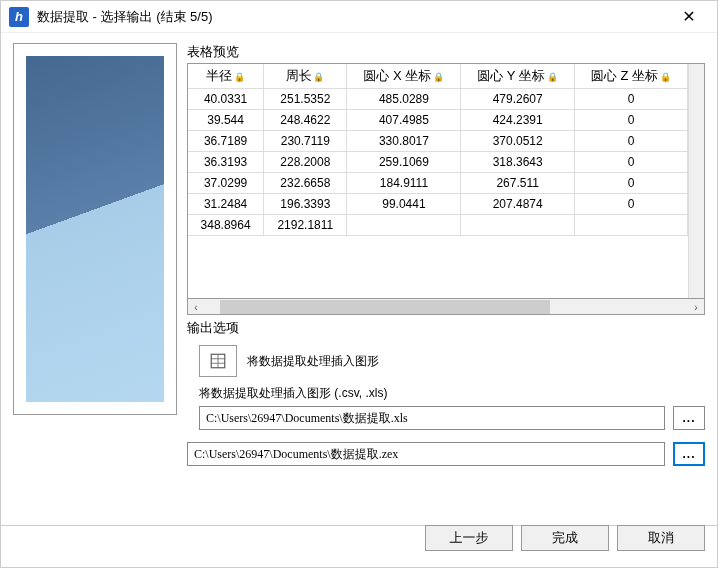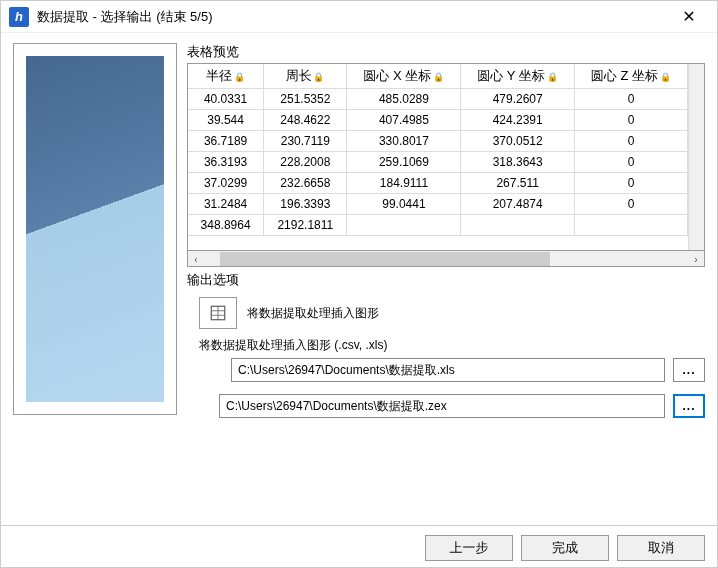--- a/index.html
+++ b/index.html
@@ -8,43 +8,43 @@
 .titlebar { height: 32px; display: flex; align-items: center; padding: 0 8px; background: #fff; border-bottom: 1px solid #eee; }
 .app-icon { width: 20px; height: 20px; background: #2563c7; color: #fff; display: flex; align-items: center; justify-content: center; border-radius: 2px; font-style: italic; font-weight: bold; font-size: 13px; margin-right: 8px; }
 .title { flex: 1; font-size: 13px; color: #000; }
 .close-btn { width: 40px; height: 28px; display: flex; align-items: center; justify-content: center; font-size: 16px; cursor: pointer; }
 .content { flex: 1; display: flex; padding: 10px 12px; gap: 10px; }
 .preview-pane { width: 164px; height: 372px; border: 1px solid #999; padding: 12px; background: #fff; }
 .preview-img { width: 100%; height: 100%; background: linear-gradient(160deg, #446890 0%, #5a7fa8 45%, #a8cde8 45%, #b5d8f0 100%); position: relative; }
 .preview-img::before { content: ""; position: absolute; top: 0; left: 0; width: 0; height: 0; }
 .right-pane { flex: 1; display: flex; flex-direction: column; gap: 0; }
 .section-label { font-size: 13px; color: #000; margin-bottom: 2px; }
-.table-container { border: 1px solid #999; height: 204px; display: flex; flex-direction: column; }
+.table-container { border: 1px solid #999; height: 252px; display: flex; flex-direction: column; }
 .table-wrapper { flex: 1; overflow: hidden; position: relative; }
 table { border-collapse: collapse; width: 100%; font-size: 12px; }
 th, td { border-right: 1px solid #ddd; border-bottom: 1px solid #ddd; padding: 3px 6px; text-align: center; white-space: nowrap; }
 th { background: #fff; font-weight: normal; font-size: 13px; }
 th .lock { font-size: 9px; color: #666; margin-left: 2px; }
 .vscroll { width: 16px; background: #f0f0f0; border-left: 1px solid #ddd; }
 .hscroll-row { height: 16px; display: flex; background: #f0f0f0; border-top: 1px solid #999; }
 .hscroll-track { flex: 1; background: #f0f0f0; position: relative; display: flex; align-items: center; }
 .hscroll-arrow { width: 16px; height: 16px; display: flex; align-items: center; justify-content: center; font-size: 10px; color: #555; cursor: pointer; }
 .hscroll-thumb { position: absolute; left: 16px; width: 330px; height: 14px; background: #cdcdcd; top:1px; }
 .table-flex { display: flex; height: 100%; }
 .output-section { margin-top: 4px; }
 .output-inner { padding-left: 12px; }
 .icon-btn { width: 38px; height: 32px; border: 1px solid #999; background: #fff; display: inline-flex; align-items: center; justify-content: center; margin-right: 10px; cursor: pointer; }
 .icon-btn svg { width: 18px; height: 18px; }
 .inline-row { display: flex; align-items: center; margin: 8px 0; }
 .path-row { display: flex; align-items: center; gap: 8px; margin-top: 4px; }
-.path-input { flex: 1; height: 24px; border: 1px solid #888; padding: 2px 6px; font-size: 12px; font-family: Liberation Sans, sans-serif; margin-left: 32px; }
+.path-input { flex: 1; height: 24px; border: 1px solid #888; padding: 2px 6px; font-size: 12px; font-family: Liberation Serif, serif; }
 .browse-btn { width: 32px; height: 24px; border: 1px solid #888; background: #fff; cursor: pointer; display: flex; align-items: center; justify-content: center; font-weight: bold; letter-spacing: 1px; }
 .browse-btn.focused { border: 2px solid #0078d7; }
 .save-section { margin-top: 8px; }
-.button-row { height: 42px; border-top: 1px solid #ccc; display: flex; justify-content: flex-end; align-items: flex-start; gap: 8px; padding: 9px 12px; }
+.button-row { height: 42px; border-top: 1px solid #ccc; display: flex; justify-content: flex-end; align-items: flex-end; gap: 8px; padding: 16px 12px; }
 .dlg-btn { min-width: 88px; height: 26px; border: 1px solid #999; background: #f0f0f0; font-size: 13px; cursor: pointer; font-family: inherit; }
 .sub-label { font-size: 12px; margin: 4px 0; }
 </style>
 </head>
 <body>
 
 <div class="window">
   <div class="titlebar">
     <div class="app-icon">h</div>
     <div class="title">数据提取 - 选择输出 (结束 5/5)</div>

